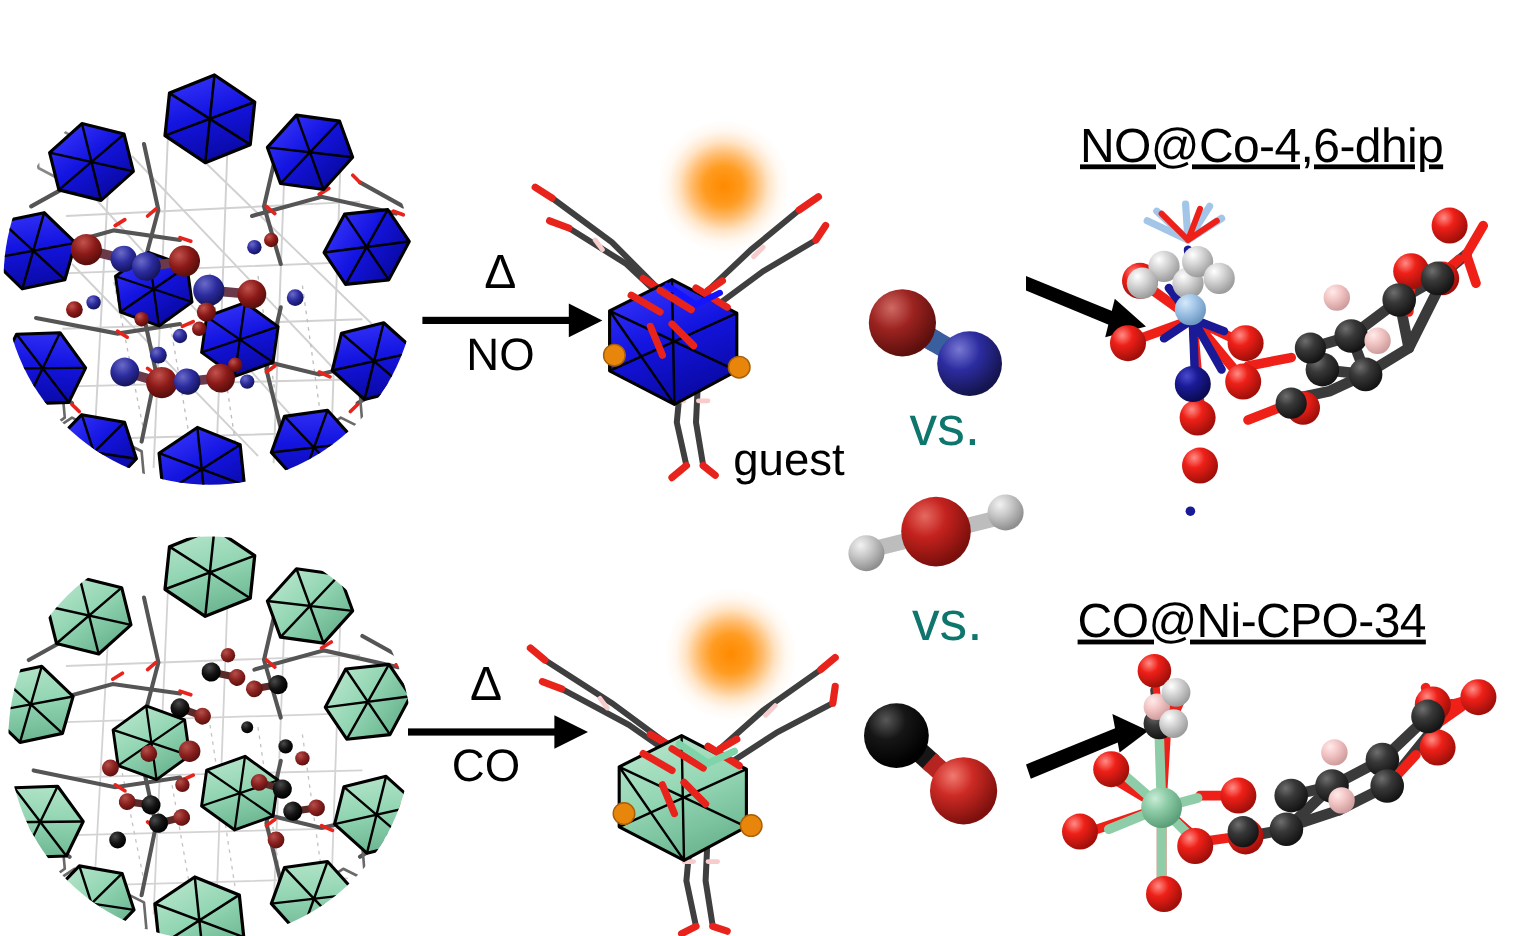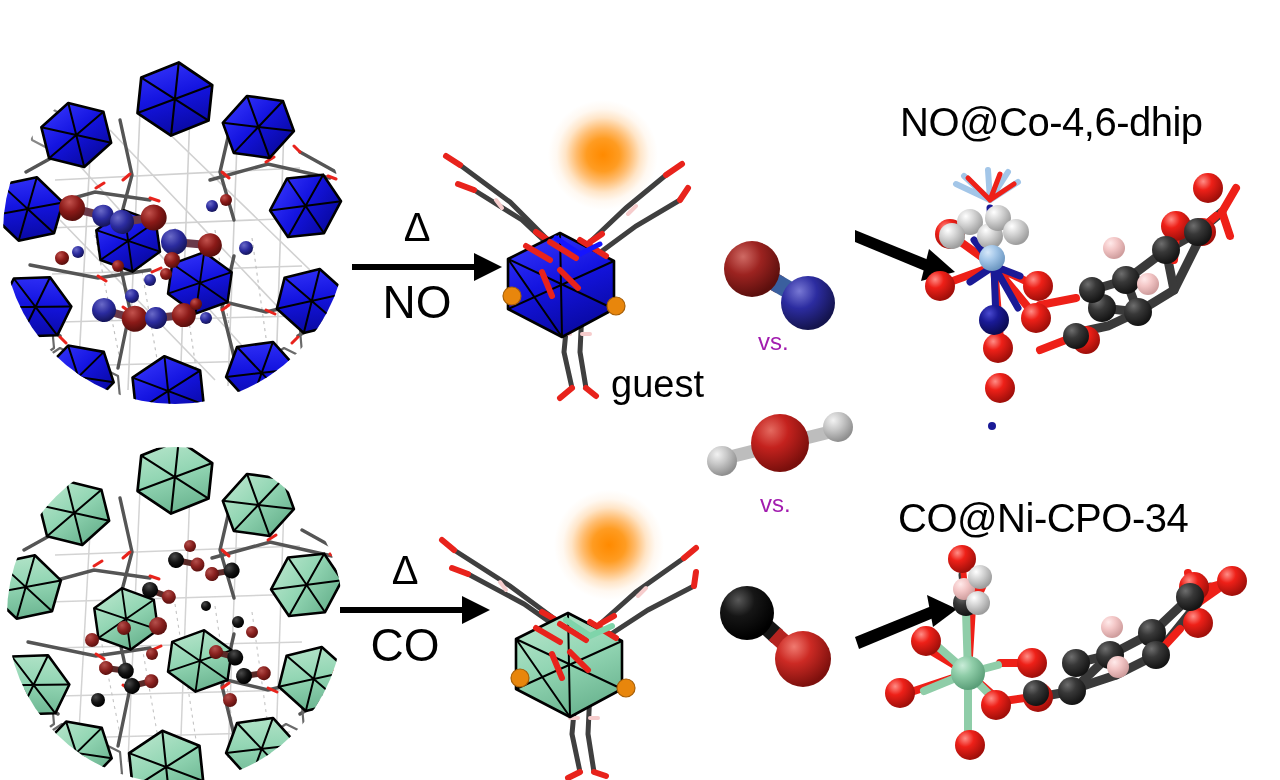--- a/index.html
+++ b/index.html
@@ -20,37 +20,38 @@
   }
   .abs { position: absolute; }
 
   
   .label-title {
     font-size: 40px;
     color: #000000;
     letter-spacing: -0.5px;
     white-space: nowrap;
     font-weight: 400;
+    text-decoration: underline;
   }
   .label-mid {
     font-size: 38px;
     color: #000000;
     white-space: nowrap;
     text-align: right;
     line-height: 1.08;
     font-weight: 400;
   }
   .label-vs {
-    font-size: 24px;
-    color: #a21caf;
+    font-size: 46px;
+    color: #0f766e;
     white-space: nowrap;
     font-weight: 400;
   }
   .arrow-label {
-    font-size: 46px;
+    font-size: 38px;
     color: #000000;
     white-space: nowrap;
     text-align: center;
     font-weight: 400;
   }
   .arrow-label.delta { font-size: 40px; }
 
   
   .rx-arrow-wrap { width: 150px; height: 130px; }
   .rx-shaft {

